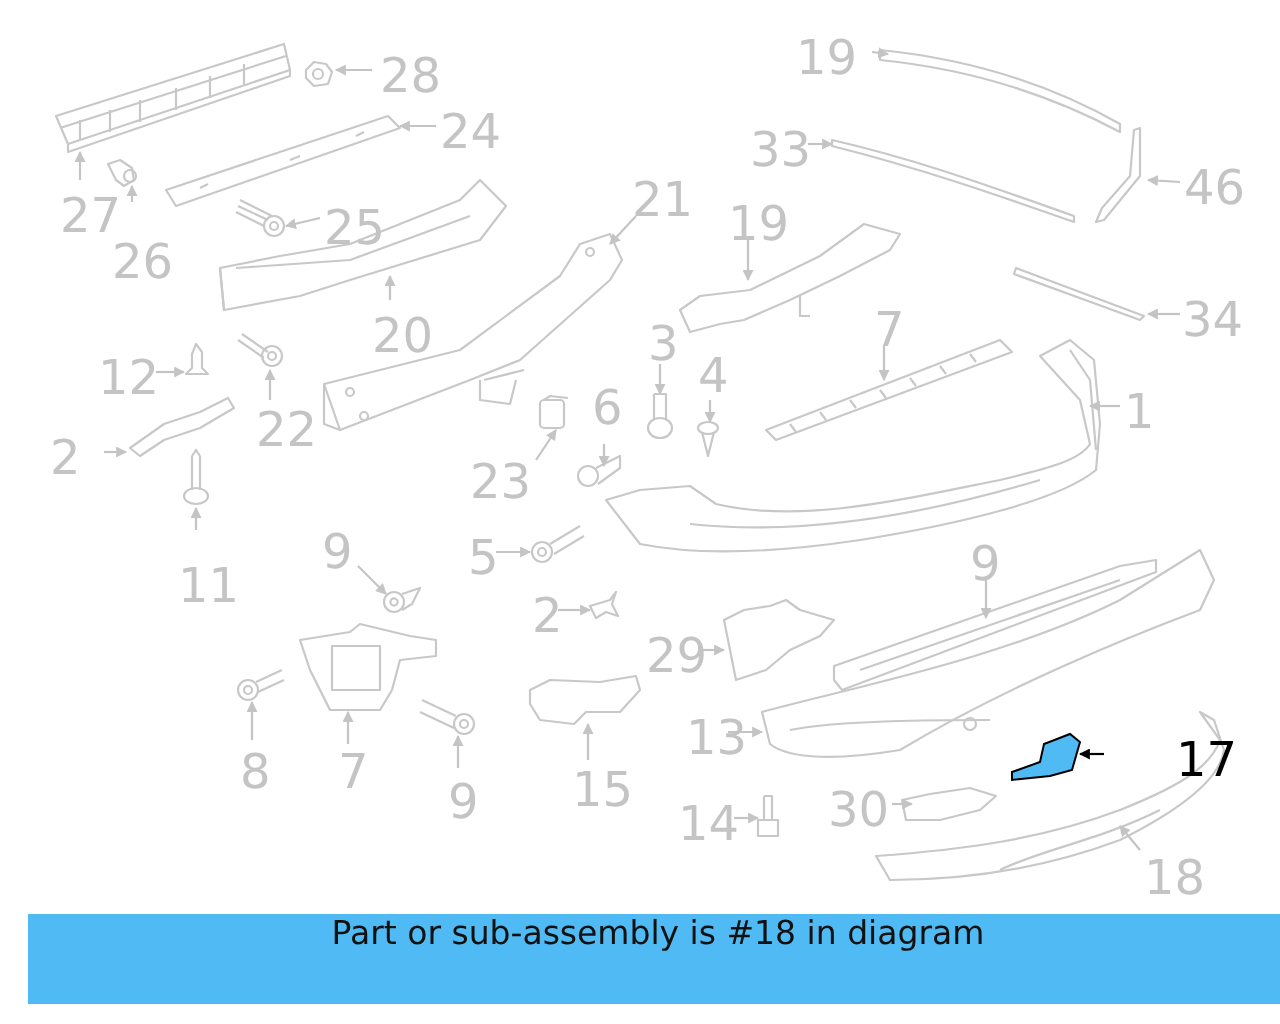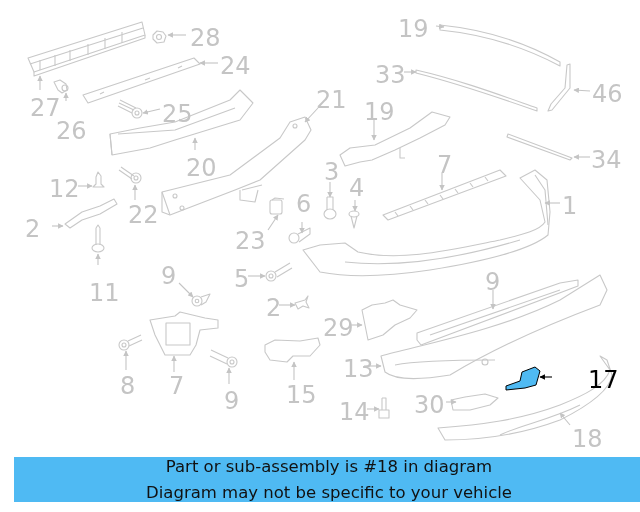--- a/index.html
+++ b/index.html
@@ -281,14 +281,13 @@
 <span class="lbl" style="left:485px;top:270px">9</span>
 <span class="lbl" style="left:323px;top:316px">29</span>
 <span class="lbl" style="left:343px;top:357px">13</span>
 <span class="lbl" style="left:339px;top:400px">14</span>
 <span class="lbl" style="left:414px;top:393px">30</span>
 <span class="lbl hl" style="left:556px;top:368px">17</span>
 <span class="lbl" style="left:572px;top:427px">18</span>
 
 <div id="banner">
   <span>Part or sub-assembly is #18 in diagram</span>
-  <span>Diagram may not be specific to your vehicle</span>
 </div>
 
 </body></html>

